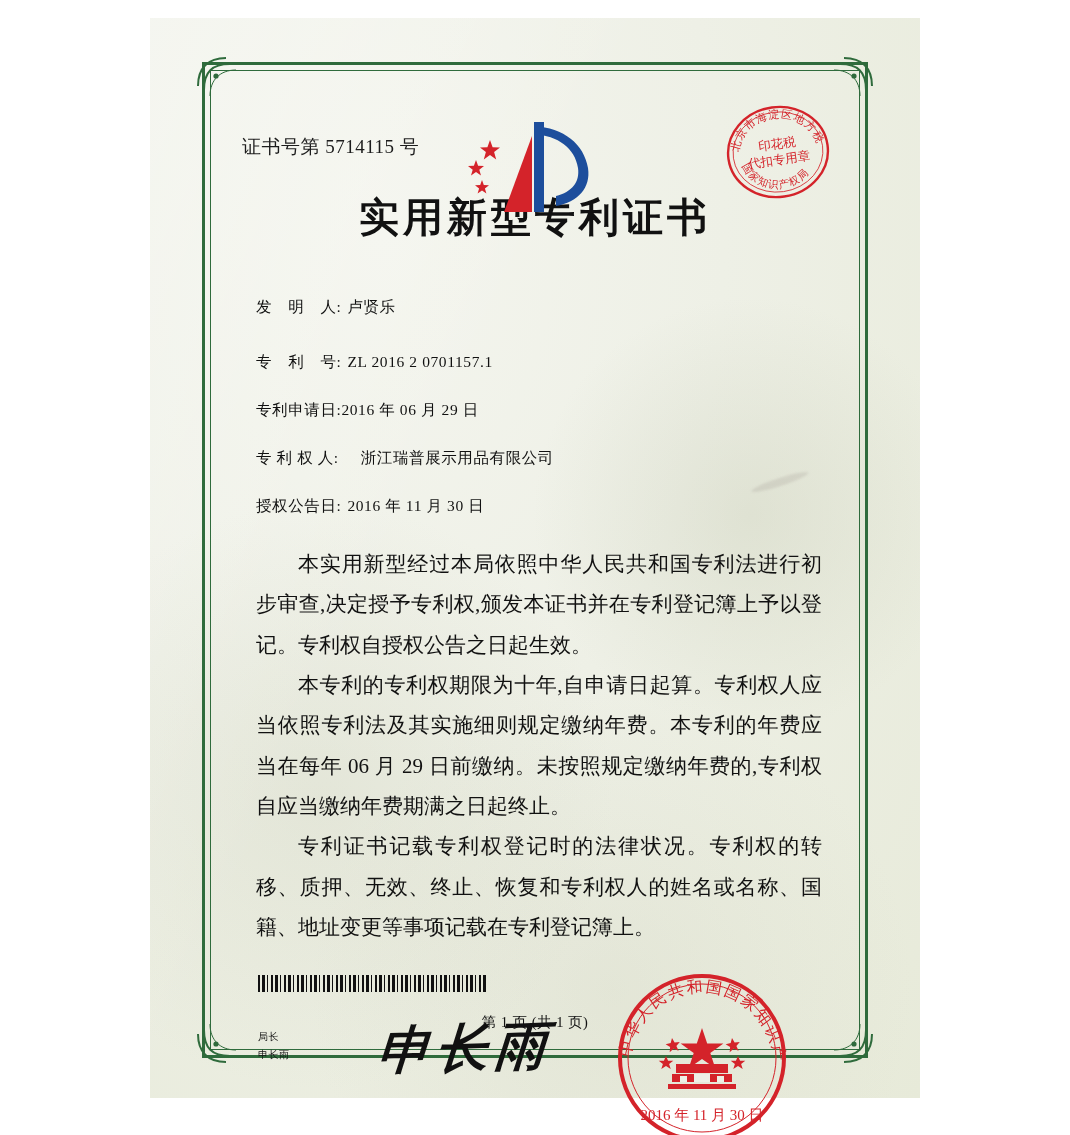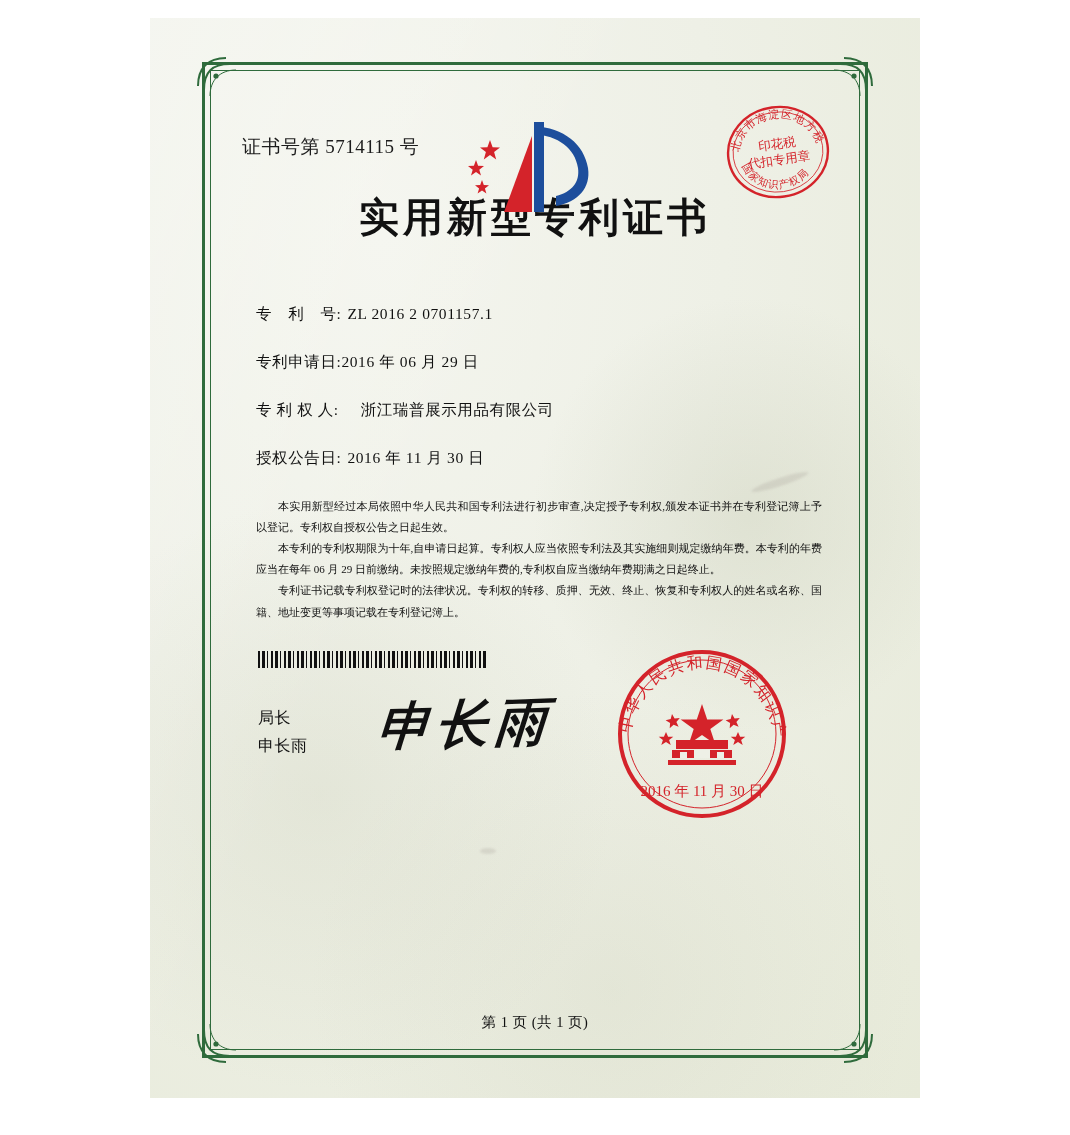--- a/index.html
+++ b/index.html
@@ -129,21 +129,21 @@
   }
   .field-value {
     letter-spacing: 0.6px;
   }
 
   
   #body-text {
     margin-top: 26px;
     padding-left: 14px;
     padding-right: 6px;
-    font-size: 11px;
+    font-size: 21px;
     line-height: 1.92;
     color: #111;
     text-align: justify;
   }
   #body-text p {
     margin: 0;
     text-indent: 2em;
   }
 
   
@@ -166,21 +166,21 @@
   #signature-block {
     position: relative;
     margin-top: 22px;
     margin-left: 16px;
     height: 110px;
   }
   #director-label {
     position: absolute;
     left: 0;
     top: 14px;
-    font-size: 16px;
+    font-size: 10px;
     line-height: 1.75;
     color: #111;
     letter-spacing: 0.5px;
   }
   #handwritten-signature {
     position: absolute;
     left: 120px;
     top: 0px;
     font-size: 52px;
     font-family: "DejaVu Serif", serif;
@@ -290,20 +290,24 @@
         </g>
       </svg>
     </div>
 
     <div id="cert-number">证书号第 5714115 号</div>
 
     <div id="main-title">实用新型专利证书</div>
 
     <div id="fields">
       <div class="field-row">
+        <span class="field-label">发　明　人:</span>
+        <span class="field-value" style="margin-left:6px;">卢贤乐</span>
+      </div>
+      <div class="field-row">
         <span class="field-label">专　利　号:</span>
         <span class="field-value" style="margin-left:6px;margin-top:8px;">ZL 2016 2 0701157.1</span>
       </div>
       <div class="field-row">
         <span class="field-label">专利申请日:</span>
         <span class="field-value" style="">2016 年 06 月 29 日</span>
       </div>
       <div class="field-row">
         <span class="field-label">专 利 权 人:</span>
         <span class="field-value" style="margin-left:22px;">浙江瑞普展示用品有限公司</span>

